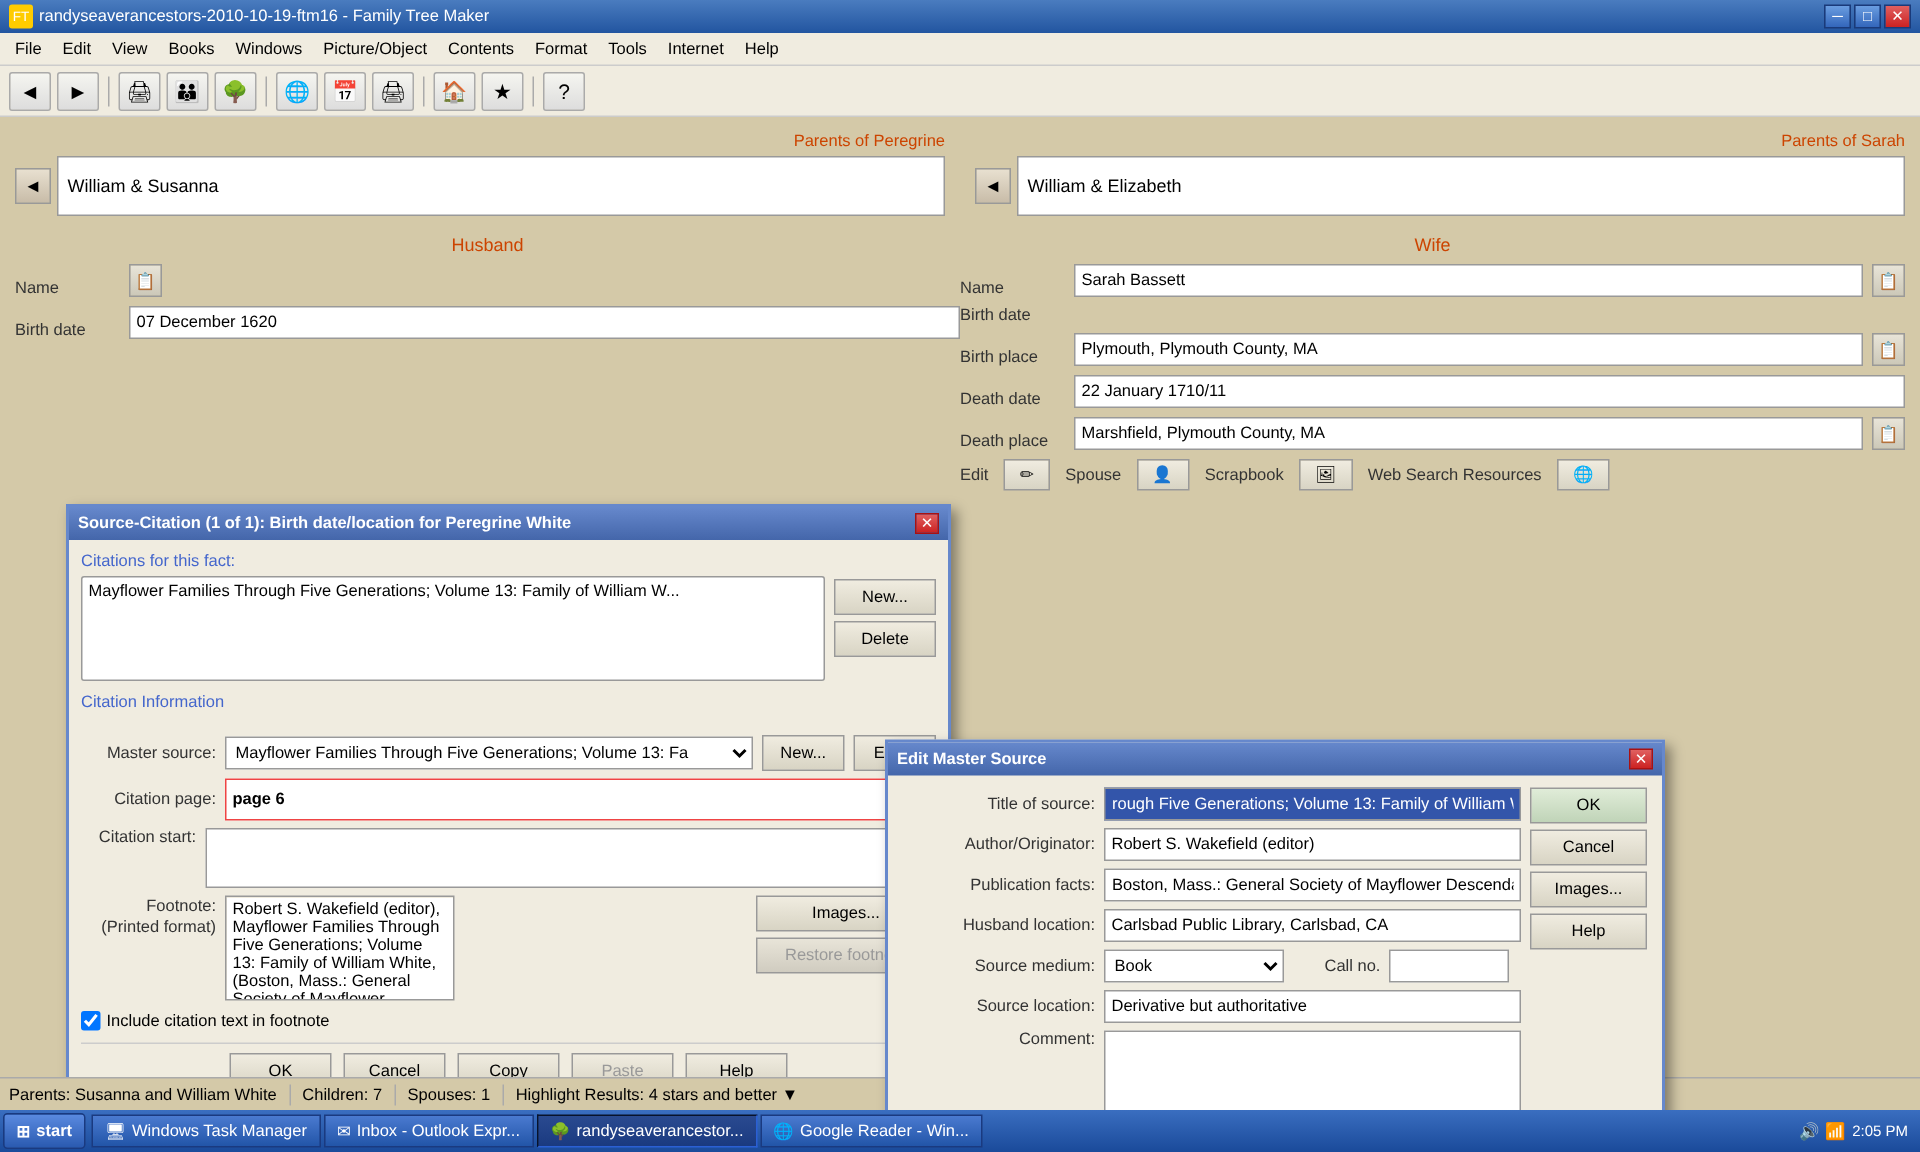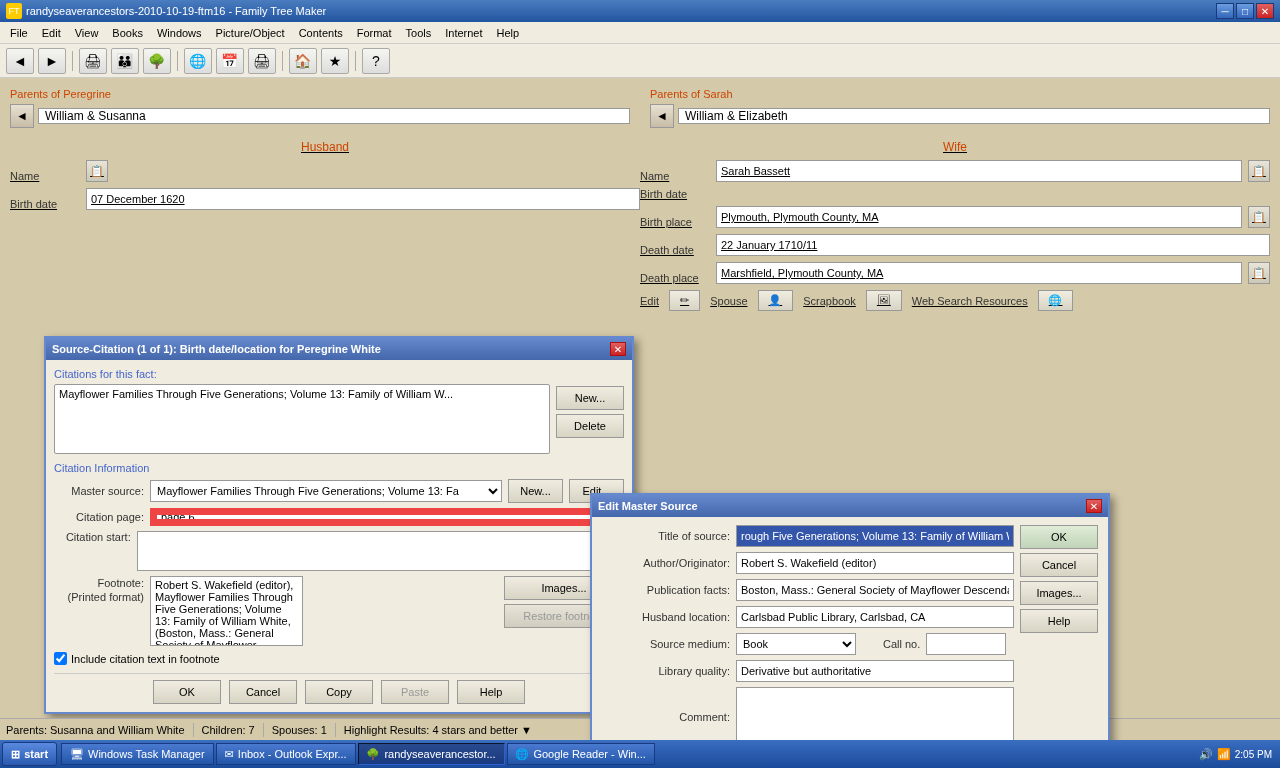--- a/index.html
+++ b/index.html
@@ -64,53 +64,52 @@
     
     .parents-row {
       display: flex;
       gap: 20px;
       margin-bottom: 12px;
     }
     .parent-panel {
       flex: 1;
       display: flex;
       flex-direction: column;
-      align-items: flex-start;
+      align-items: flex-end;
       gap: 4px;
     }
     .parent-label {
       color: #cc4400;
       font-size: 11px;
     }
     .parent-value-row {
       display: flex;
       align-items: center;
       gap: 4px;
       width: 100%;
     }
     .parent-arrow-btn {
       width: 24px; height: 24px;
       background: linear-gradient(to bottom, #e8e0d0, #c8bca8);
       border: 1px solid #999; cursor: pointer;
       display: flex; align-items: center; justify-content: center;
       font-size: 12px;
     }
     .parent-value {
-      flex: 1; height: 16px;
+      flex: 1; height: 40px;
       background: white;
       border: 1px solid #999;
       padding: 2px 6px;
       display: flex; align-items: center;
       font-size: 12px;
     }
 
     
     .persons-row {
       display: flex;
-      text-decoration: underline;
     }
     .person-col {
       flex: 1;
     }
     .person-header {
       text-align: center;
       color: #cc4400;
       margin-bottom: 6px;
       font-size: 12px;
     }
@@ -220,25 +219,26 @@
       gap: 6px;
     }
     .form-label-left {
       width: 90px;
       color: #333;
       font-size: 11px;
       text-align: right;
     }
     .form-input {
       flex: 1;
-      height: 14px;
-      border: 7px solid #ef4444;
+      height: 28px;
+      border: 1px solid #ef4444;
       background: white;
       padding: 2px 4px;
       font-size: 11px;
+      font-weight: bold;
     }
     .form-select {
       height: 22px;
       border: 1px solid #999;
       background: white;
       padding: 1px 2px;
       font-size: 11px;
     }
     .form-textarea {
       width: 100%;
@@ -602,21 +602,21 @@
           <select class="citations-list" size="3">
             <option>Mayflower Families Through Five Generations; Volume 13: Family of William W...</option>
           </select>
         </div>
         <div class="citation-side-btns">
           <button class="side-btn">New...</button>
           <button class="side-btn">Delete</button>
         </div>
       </div>
 
-      <div style="margin-top:8px; margin-bottom:5px;">
+      <div style="margin-top:8px; margin-bottom:16px;">
         <span class="section-label">Citation Information</span>
       </div>
 
       <div class="inline-form-row">
         <span class="form-label-left">Master source:</span>
         <select class="form-select" style="flex:1;">
           <option>Mayflower Families Through Five Generations; Volume 13: Fa</option>
         </select>
         <button class="side-btn" style="width:55px;">New...</button>
         <button class="side-btn" style="width:55px;">Edit...</button>
@@ -690,25 +690,25 @@
           <div class="ems-form-row">
             <span class="ems-label">Source medium:</span>
             <select class="ems-select">
               <option>Book</option>
             </select>
             <span class="call-no-label">Call no.</span>
             <input class="call-no-input" value="" style="">
           </div>
 
           <div class="ems-form-row">
-            <span class="ems-label">Library quality:</span>
+            <span class="ems-label">Source location:</span>
             <input class="ems-input" value="Derivative but authoritative" style="">
           </div>
 
-          <div class="ems-form-row" style="align-items:center;">
+          <div class="ems-form-row" style="align-items:flex-start;">
             <span class="ems-label">Comment:</span>
             <textarea class="ems-textarea" style=""></textarea>
           </div>
         </div>
 
         <div class="ems-btn-col">
           <button class="ems-btn ok-btn">OK</button>
           <button class="ems-btn">Cancel</button>
           <button class="ems-btn">Images...</button>
           <button class="ems-btn">Help</button>

